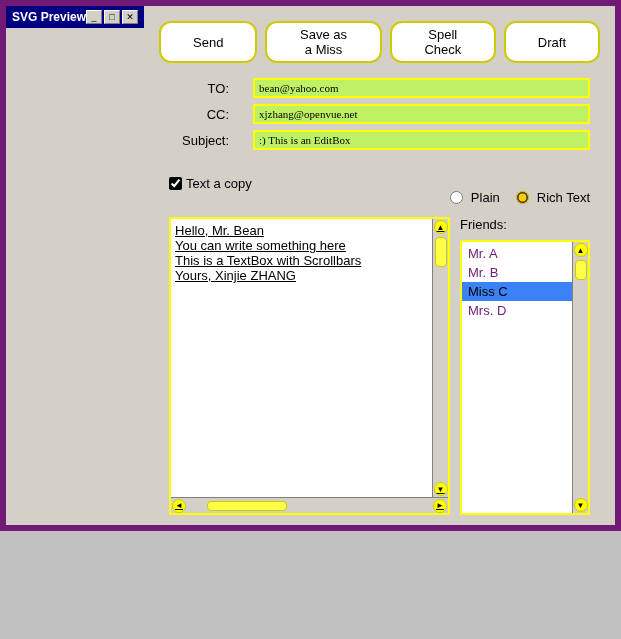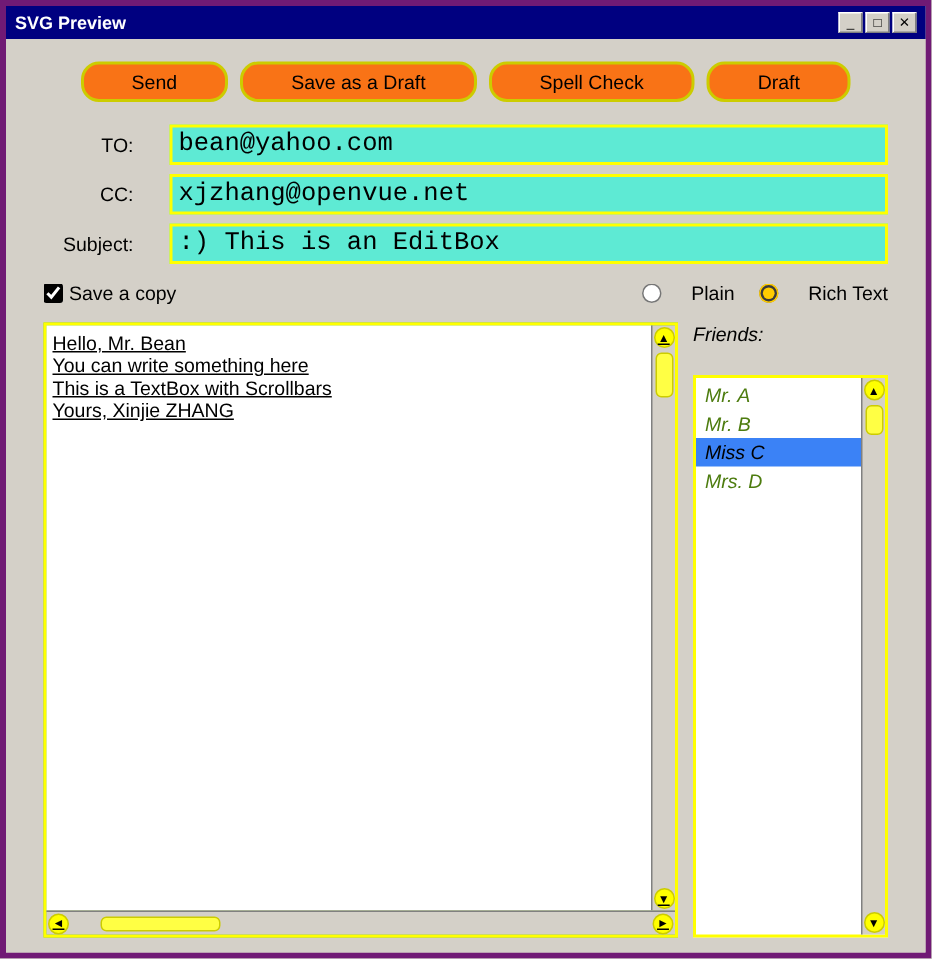--- a/index.html
+++ b/index.html
@@ -6,25 +6,24 @@
     body {
       font-family: Arial, sans-serif;
       font-size: 13px;
       background: #c0c0c0;
       width: 621px;
       height: 639px;
       overflow: hidden;
     }
     .window {
       width: 621px;
-      height: 639px;
-      background: #d4d0c8;
-      border: 4px solid #701a75;
-      display: flex;
-      flex-direction: column;
+      height: 531px;
+      background: #d4d0c8;
+      border: 6px solid #701a75;
+      display: flex;
     }
     .title-bar {
       background: #000080;
       color: white;
       padding: 3px 6px;
       display: flex;
       align-items: center;
       justify-content: space-between;
       height: 22px;
       flex-shrink: 0;
@@ -60,21 +59,21 @@
       flex-direction: column;
       gap: 10px;
     }
     .toolbar {
       display: flex;
       gap: 8px;
       justify-content: center;
       padding: 5px 0;
     }
     .toolbar-btn {
-      background: #f97316;
+      background: #ffffff;
       border: 2px solid #cccc00;
       border-radius: 12px;
       padding: 4px 32px;
       font-size: 13px;
       cursor: pointer;
       color: black;
       font-family: Arial, sans-serif;
     }
     .form-area {
       display: flex;
@@ -89,24 +88,24 @@
     }
     .form-label {
       width: 60px;
       text-align: right;
       font-size: 13px;
       color: black;
     }
     .form-input {
       flex: 1;
       border: 2px solid #ffff00;
-      background: #5eead4;
+      background: #bef264;
       padding: 2px 4px;
-      font-size: 17px;
-      font-family: Liberation Mono, monospace;
+      font-size: 11px;
+      font-family: Liberation Serif, serif;
       outline: none;
     }
     .options-row {
       display: flex;
       align-items: center;
       gap: 20px;
       padding: 2px 10px;
     }
     .checkbox-item {
       display: flex;
@@ -119,22 +118,23 @@
     }
     .radio-group {
       display: flex;
       align-items: center;
       gap: 16px;
       margin-left: auto;
     }
     .radio-item {
       display: flex;
       align-items: center;
-      gap: 20px;
-      font-size: 13px;
+      gap: 8px;
+      font-size: 13px;
+      margin-top: 28px;
     }
     .radio-item input[type="radio"] {
       accent-color: #ffcc00;
     }
     .main-area {
       display: flex;
       gap: 10px;
       padding: 0 10px;
       flex: 1;
     }
@@ -196,22 +196,21 @@
     }
     .scroll-thumb {
       background: #ffff44;
       border: 1px solid #cccc00;
       border-radius: 4px;
     }
     .friends-area {
       width: 130px;
       display: flex;
       flex-direction: column;
-      gap: 20px;
-      font-style: italic;
+      gap: 8px;
     }
     .friends-label {
       font-size: 13px;
       color: black;
     }
     .friends-list-container {
       flex: 1;
       border: 2px solid #ffff00;
       background: white;
       display: flex;
@@ -219,21 +218,21 @@
     }
     .friends-list {
       flex: 1;
       padding: 2px 0;
       overflow: hidden;
     }
     .friend-item {
       padding: 2px 6px;
       font-size: 13px;
       cursor: pointer;
-      color: #4d7c0f;
+      color: #701a75;
     }
     .friend-item.selected {
       background: #3b82f6;
       color: black;
     }
     .friends-scrollbar {
       width: 16px;
       background: #d4d0c8;
       border-left: 1px solid #808080;
       display: flex;
@@ -254,21 +253,21 @@
       <div class="title-bar-btn">_</div>
       <div class="title-bar-btn">□</div>
       <div class="title-bar-btn">✕</div>
     </div>
   </div>
 
   <div class="content">
 
     <div class="toolbar">
       <button class="toolbar-btn">Send</button>
-      <button class="toolbar-btn">Save as a Draft</button>
+      <button class="toolbar-btn">Save as a Miss</button>
       <button class="toolbar-btn">Spell Check</button>
       <button class="toolbar-btn">Draft</button>
     </div>
 
     <div class="form-area">
       <div class="form-row">
         <label class="form-label">TO:</label>
         <input class="form-input" type="text" value="bean@yahoo.com" style="">
       </div>
       <div class="form-row">
@@ -277,21 +276,21 @@
       </div>
       <div class="form-row">
         <label class="form-label">Subject:</label>
         <input class="form-input" type="text" value=":) This is an EditBox" style="">
       </div>
     </div>
 
     <div class="options-row">
       <div class="checkbox-item">
         <input type="checkbox" checked="" style="">
-        <span>Save a copy</span>
+        <span>Text a copy</span>
       </div>
       <div class="radio-group">
         <div class="radio-item">
           <input type="radio" name="format" style="">
           <span>Plain</span>
         </div>
         <div class="radio-item">
           <input type="radio" name="format" checked="" style="">
           <span>Rich Text</span>
         </div>

